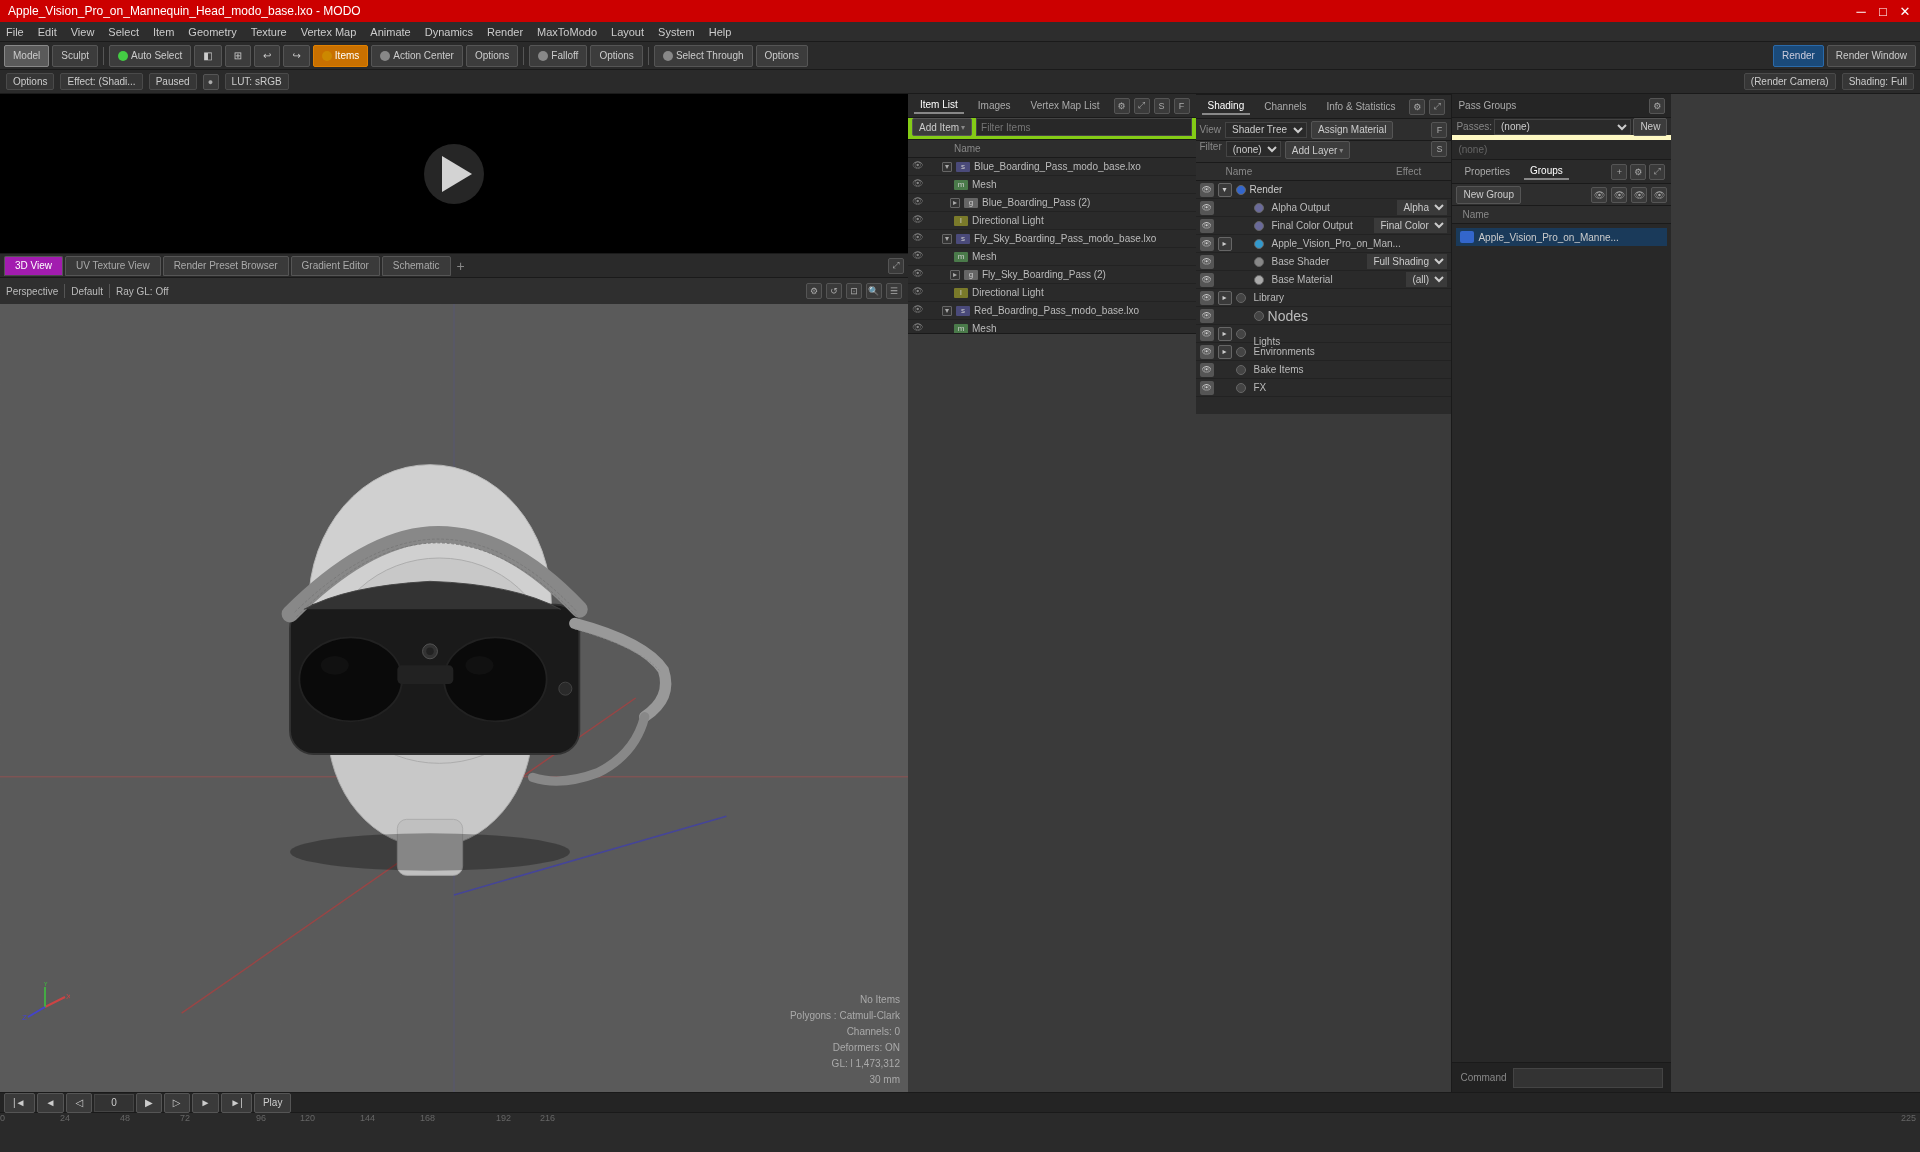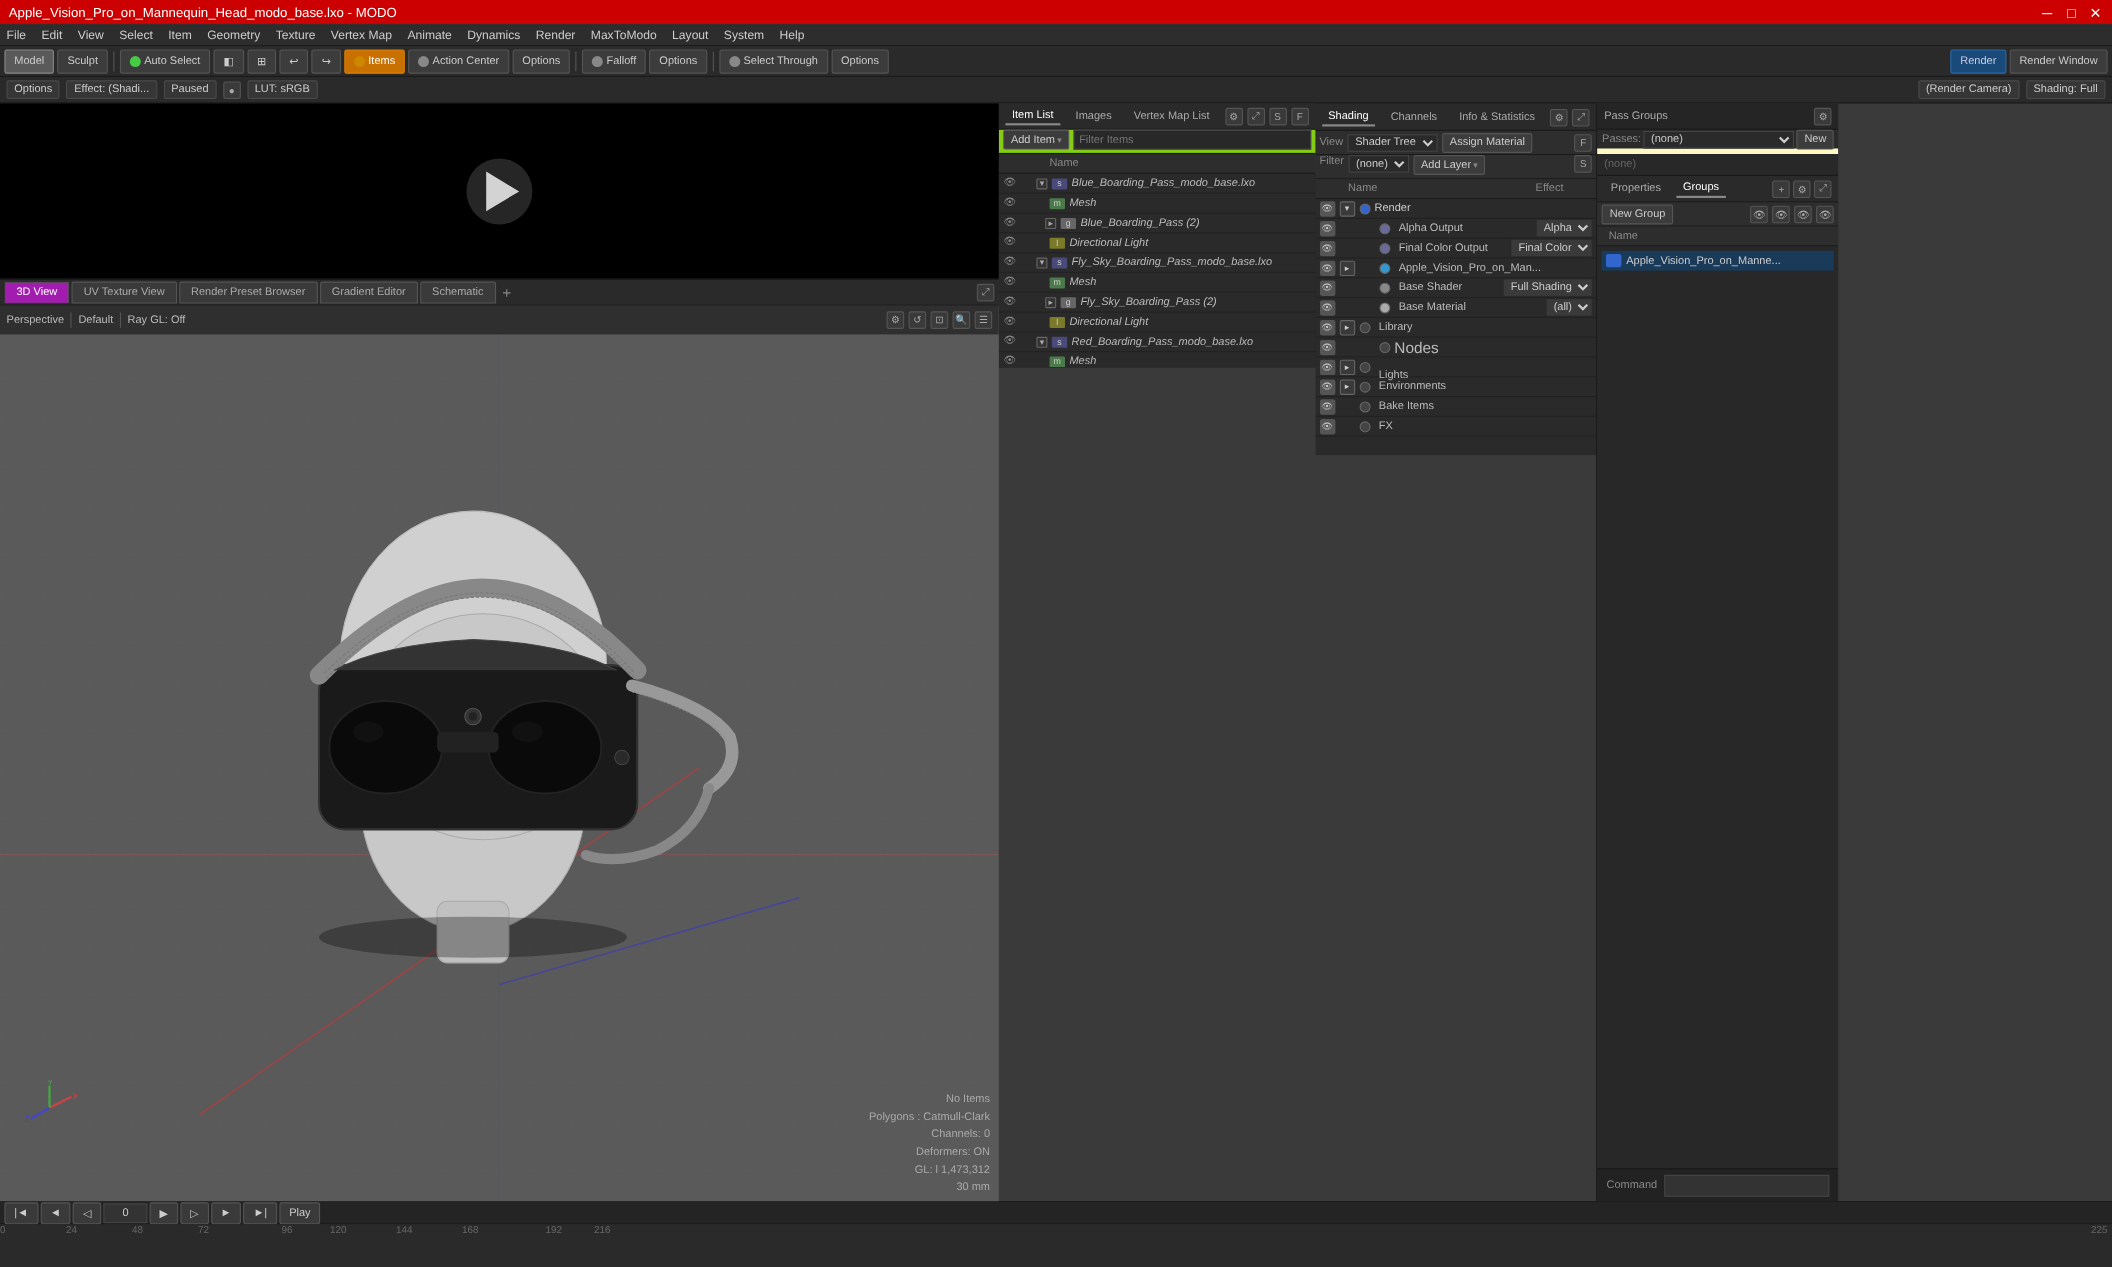--- a/index.html
+++ b/index.html
@@ -252,21 +252,21 @@
       padding: 0 4px;
       gap: 4px;
       border-bottom: 1px solid #222;
       cursor: pointer;
     }
     .item-toggle { width: 10px; height: 10px; border: 1px solid #666; border-radius: 1px; cursor: pointer; display: flex; align-items: center; justify-content: center; font-size: 8px; color: #aaa; background: #333; }
     .item-icon { width: 14px; height: 10px; background: #666; border-radius: 1px; font-size: 8px; display: flex; align-items: center; justify-content: center; }
     .item-icon.mesh { background: #4a7a4a; }
     .item-icon.light { background: #7a7a2a; }
     .item-icon.scene { background: #4a4a7a; }
-    .item-name { flex: 1; font-size: 10px; color: #bbb; overflow: hidden; white-space: nowrap; text-overflow: ellipsis; font-style: italic; }
+    .item-name { flex: 1; font-size: 10px; color: #bbb; overflow: hidden; white-space: nowrap; text-overflow: ellipsis; }
     .item-eye { width: 14px; height: 14px; cursor: pointer; font-size: 9px; color: #888; }
 
     
     #shading-panel {
       height: 320px;
       border-top: 1px solid #1a1a1a;
       display: flex;
       flex-direction: column;
     }
     #shading-header {

